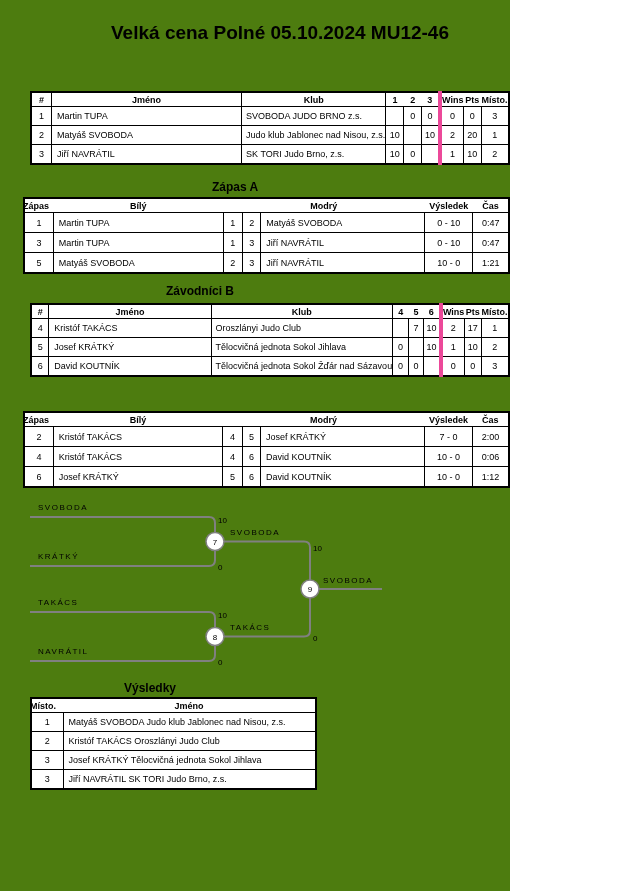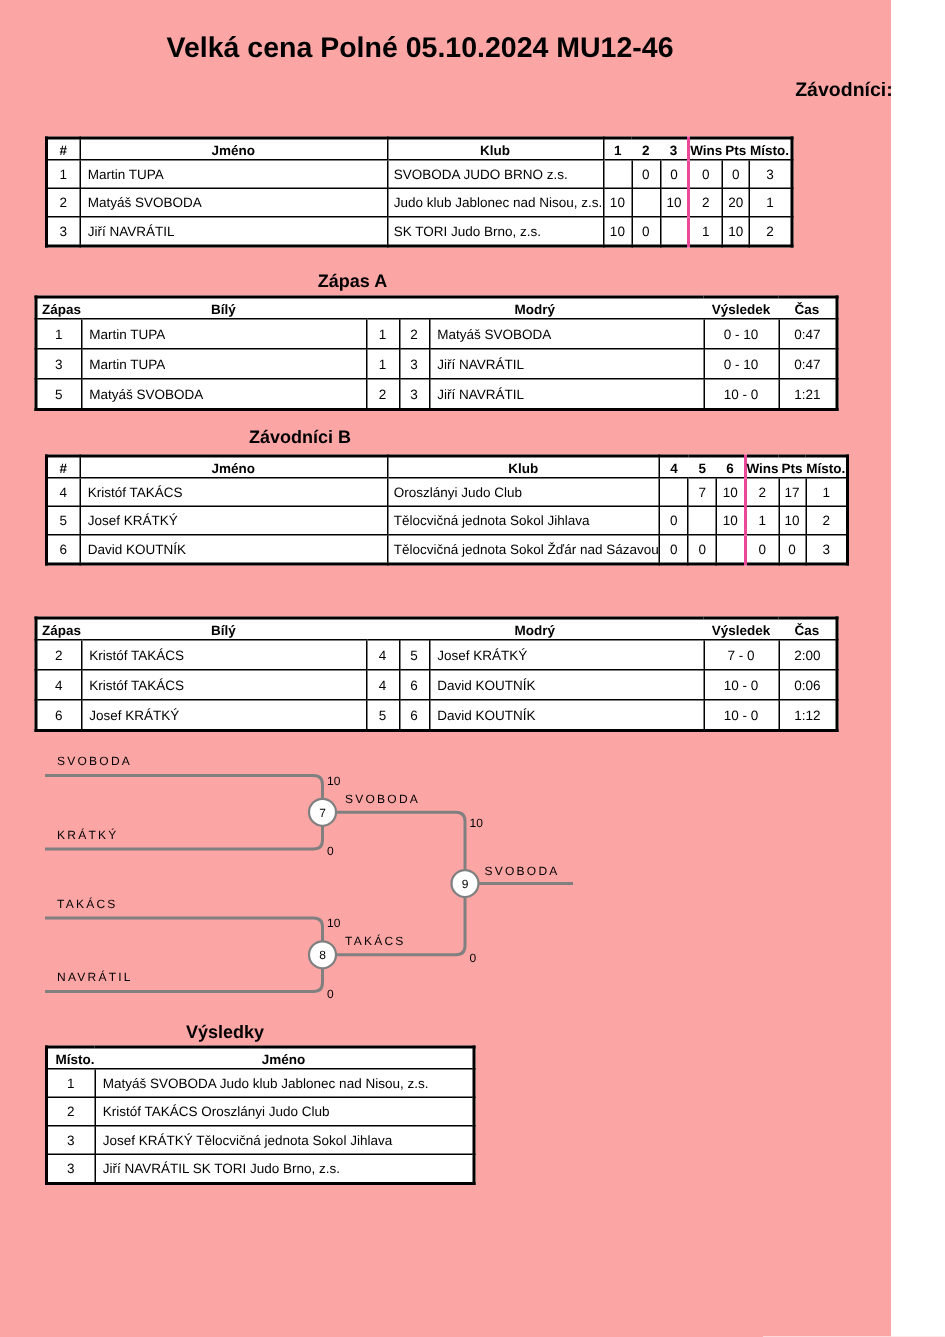--- a/index.html
+++ b/index.html
@@ -1,37 +1,37 @@
 <!DOCTYPE html>
 <html><head>
 <meta charset="utf-8">
 <style>
   html,body{margin:0;padding:0;background:#fff;font-family:"Liberation Sans",sans-serif;color:#000;}
-  #page{position:relative;width:594px;height:891px;background:#fca5a5;overflow:hidden;}
+  #page{position:relative;width:510px;height:891px;background:#4d7c0f;overflow:hidden;}
 
   .title{position:absolute;top:22px;left:0;width:560px;text-align:center;
          font-size:19px;font-weight:bold;letter-spacing:0px;}
   .participants{position:absolute;top:52px;left:480px;width:126px;text-align:right;
          font-size:13px;font-weight:bold;}
 
   .sec-head{position:absolute;font-size:12px;font-weight:bold;text-align:center;}
 
   table{border-collapse:collapse;table-layout:fixed;position:absolute;
         font-size:9px;background:#fff;border:2px solid #000;}
   td{border:1px solid #000;height:18px;padding:0;overflow:visible;vertical-align:middle;}
   th{border:none;border-bottom:1px solid #000;height:13px;padding:0;font-size:9px;
      font-weight:bold;text-align:center;overflow:visible;vertical-align:middle;}
   .zapas-tbl td{height:19px;}
   .c{text-align:center;}
   .nm{text-align:left;padding-left:5px;}
   .club{position:relative;padding-left:4px;}
   .club span{white-space:nowrap;position:relative;z-index:2;}
   .bl{border-left:1px solid #000;}
-  .blk{border-left:2px solid #ec4899;}
-  .hov{text-align:right;white-space:nowrap;text-indent:-4px;padding-left:2px;}
+  .blk{border-left:4px solid #ec4899;}
+  .hov{text-align:left;white-space:nowrap;text-indent:-4px;padding-left:2px;}
   .nw{white-space:nowrap;}
 
   svg text{font-family:"Liberation Sans",sans-serif;font-size:8px;fill:#000;}
   svg .blbl{letter-spacing:1.5px;}
   svg .bnum{font-size:8px;}
 </style>
 </head>
 <body>
 
 <div id="page">

